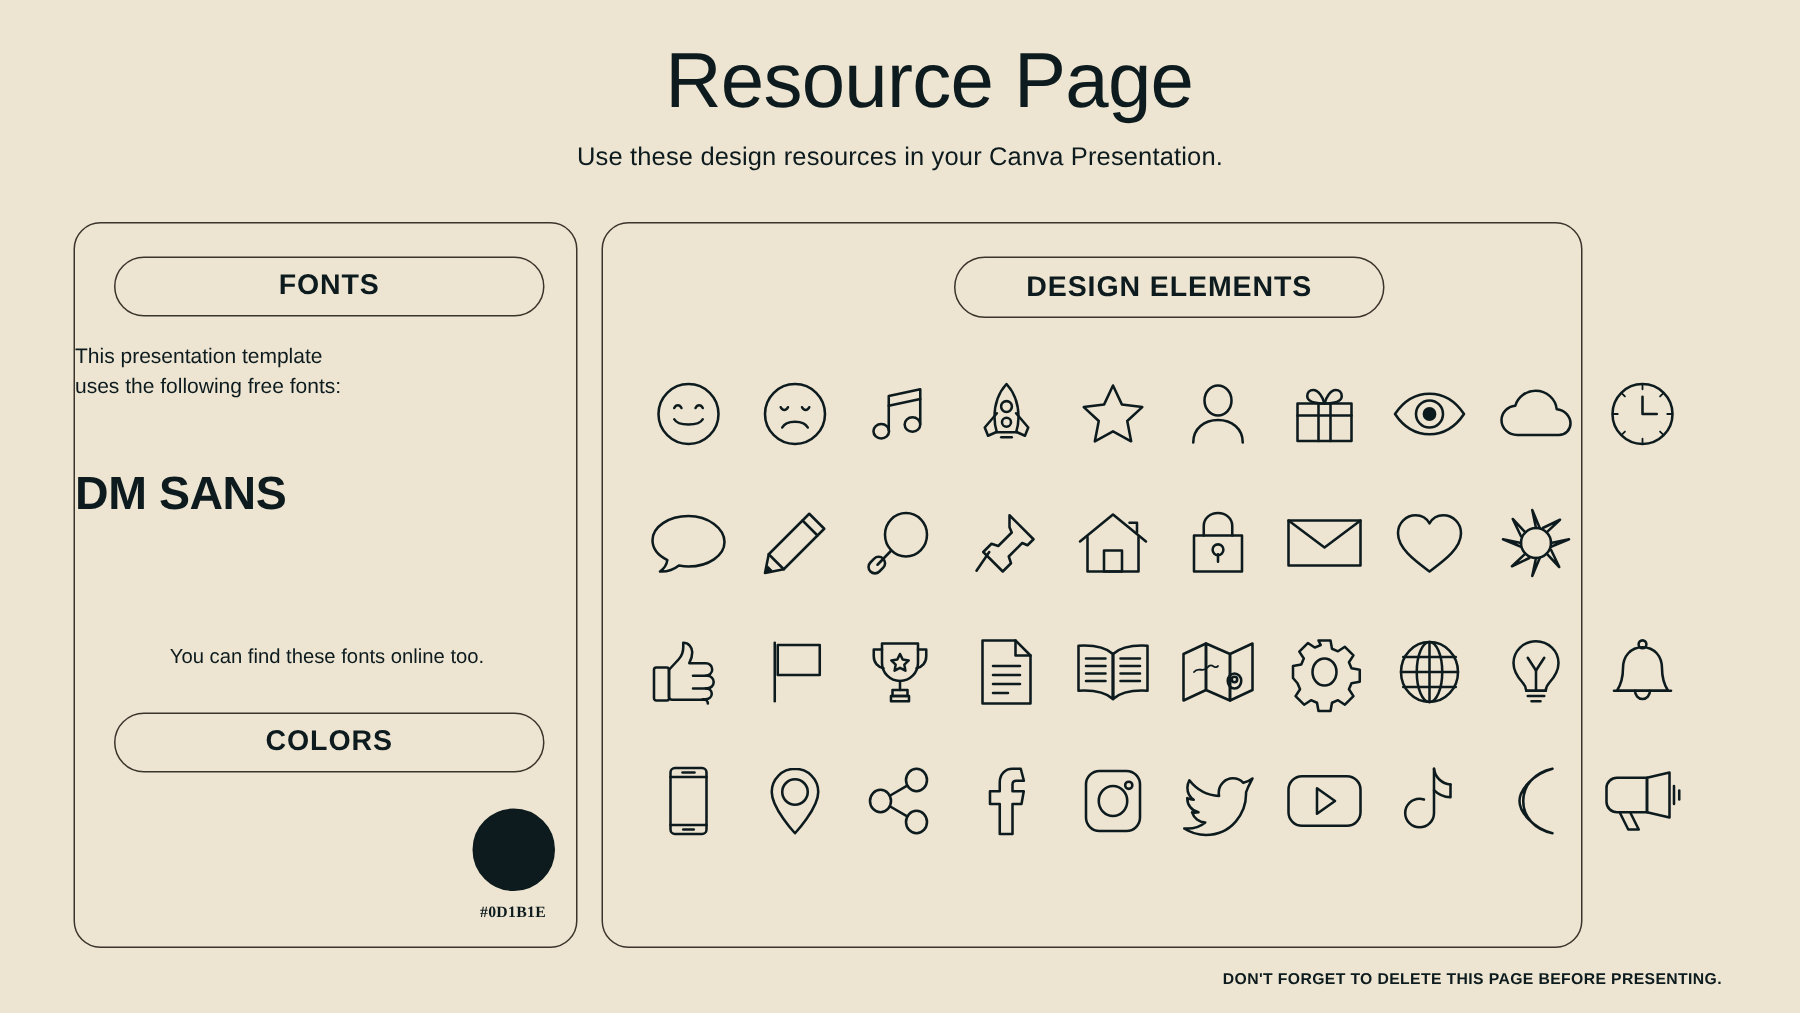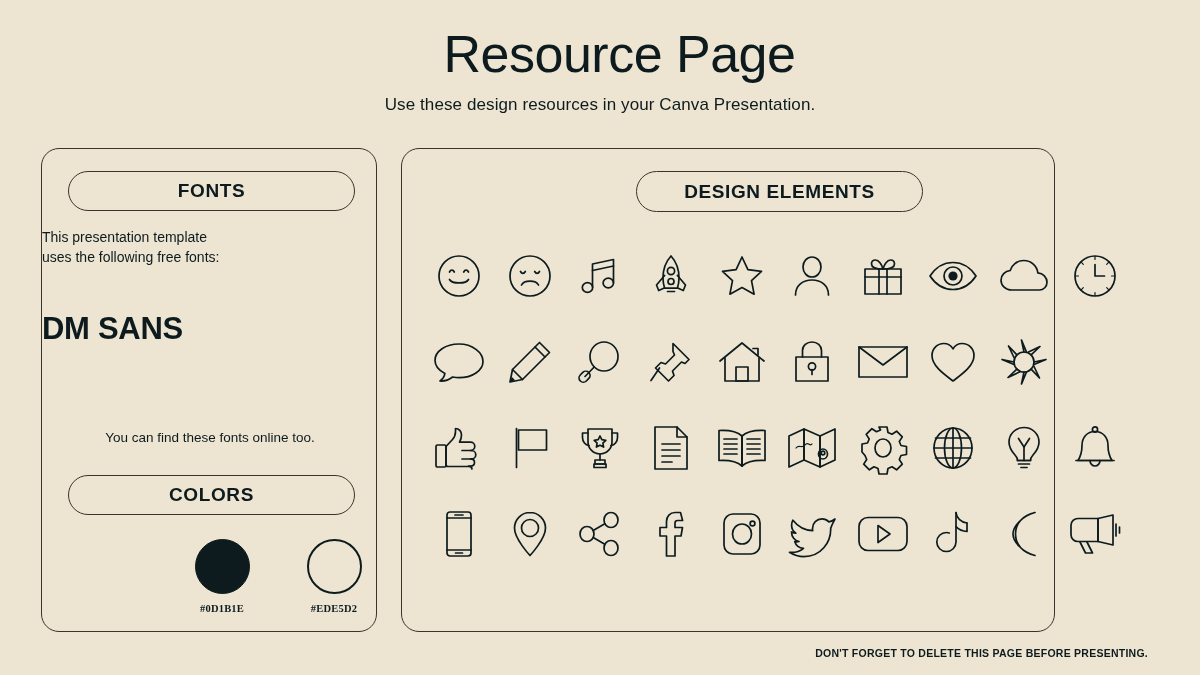--- a/index.html
+++ b/index.html
@@ -44,21 +44,21 @@
 
   
   .panel {
     position: absolute;
     border: 1.5px solid #3a342b;
     border-radius: 18px;
     box-sizing: border-box;
     background: transparent;
   }
   #fonts-panel {
-    left: 41px;
+    left: 49px;
     top: 148px;
     width: 336px;
     height: 484px;
   }
   #elements-panel {
     left: 401px;
     top: 148px;
     width: 654px;
     height: 484px;
   }
@@ -239,24 +239,20 @@
   <div id="fonts-note">You can find these fonts online too.</div>
 
   <div class="pill" id="colors-pill">
     <span>COLORS</span>
   </div>
 
   <div id="swatches">
     <div class="swatch-cell">
       <div class="swatch-dot dark"></div>
       <div class="swatch-label">#0D1B1E</div>
-    </div>
-    <div class="swatch-cell">
-      <div class="swatch-dot light"></div>
-      <div class="swatch-label">#EDE5D2</div>
     </div>
   </div>
 
 </div>
 
 <div class="panel" id="elements-panel">
 
   <div class="pill" id="elements-pill">
     <span>DESIGN ELEMENTS</span>
   </div>

